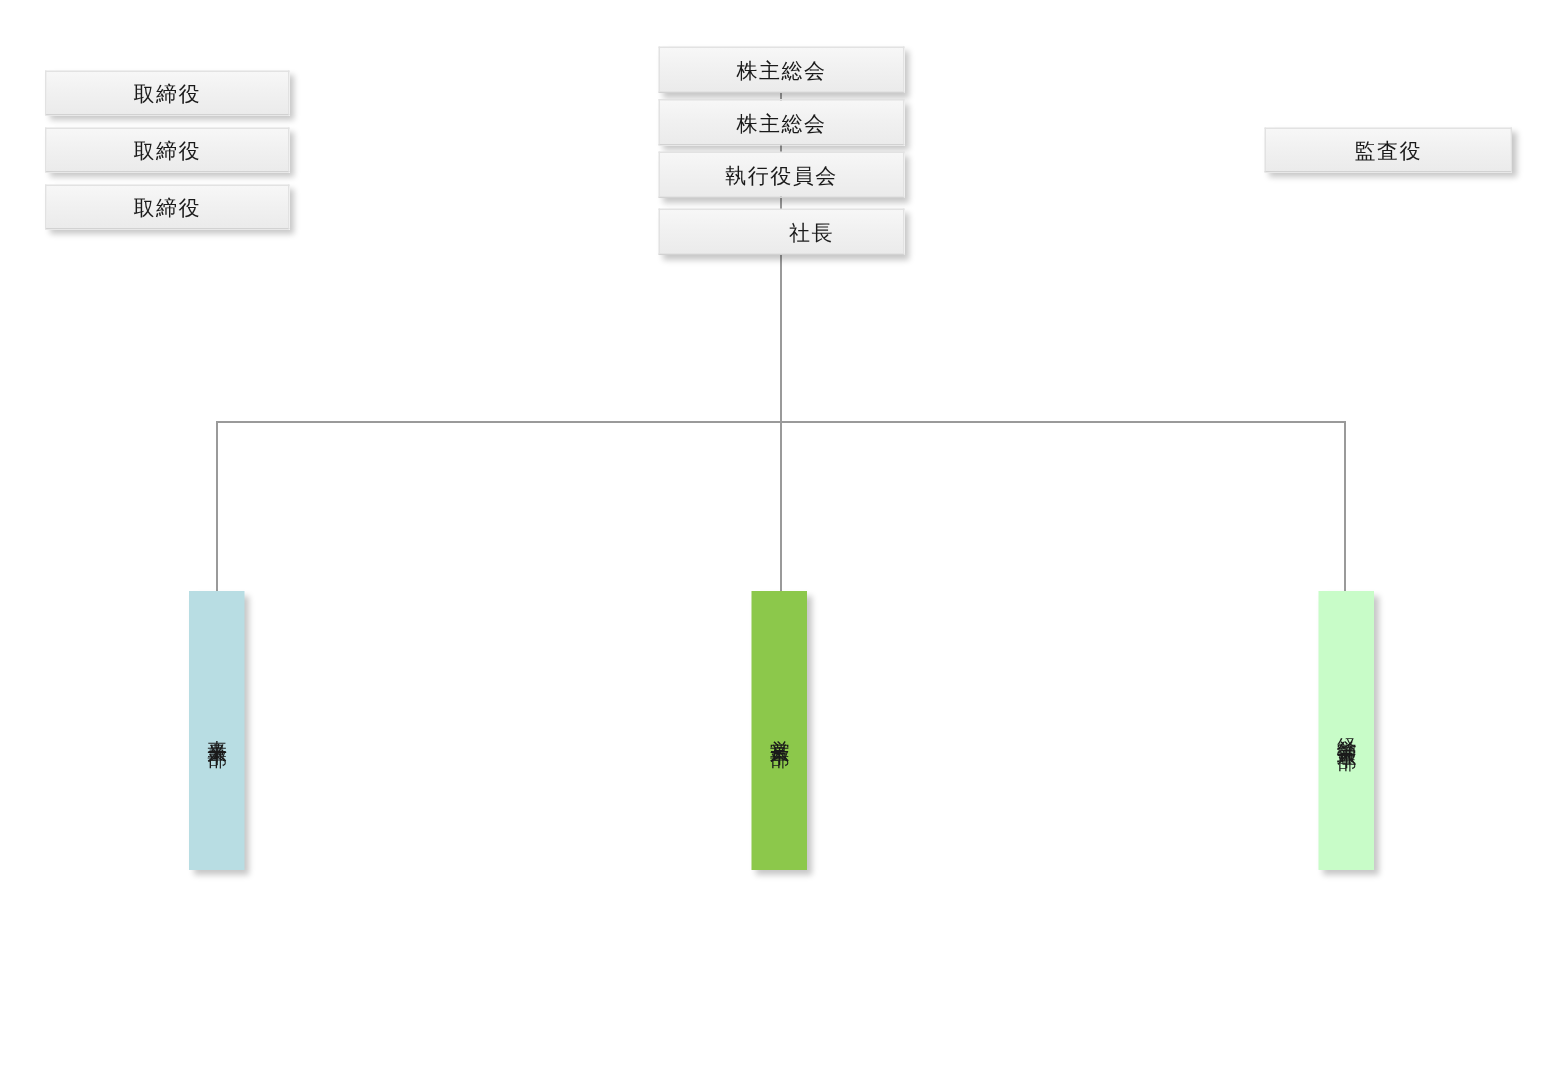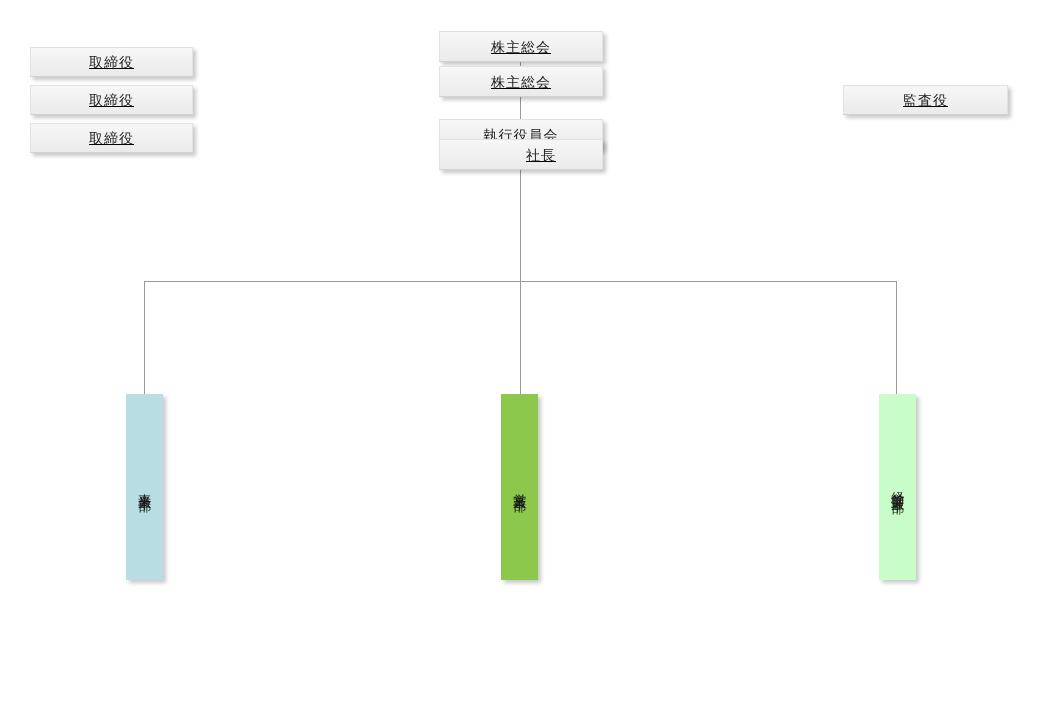--- a/index.html
+++ b/index.html
@@ -34,21 +34,20 @@
     position: absolute;
     box-sizing: border-box;
     background: linear-gradient(to bottom, #f7f7f7 0%, #f1f1f1 45%, #ebebeb 100%);
     border: 1px solid #e2e2e2;
     border-bottom-color: #d2d2d2;
     box-shadow: 3px 3px 4px rgba(0,0,0,0.22);
     display: flex;
     align-items: center;
     justify-content: center;
     z-index: 3;
-    text-decoration: underline;
   }
   .node span {
     font-size: 14px;
     color: #1a1a1a;
     letter-spacing: 1px;
     line-height: 1;
     white-space: nowrap;
   }
 
   
@@ -100,21 +99,21 @@
   <div class="node" style="left:30px; top:123px; width:163px; height:30px;">
     <span>取締役</span>
   </div>
 
   <div class="node" style="left:439px; top:31px; width:164px; height:31px;">
     <span>株主総会</span>
   </div>
   <div class="node" style="left:439px; top:66px; width:164px; height:31px;">
     <span>株主総会</span>
   </div>
-  <div class="node" style="left:439px; top:101px; width:164px; height:31px;margin-top:18px;">
+  <div class="node" style="left:439px; top:101px; width:164px; height:31px;">
     <span>執行役員会</span>
   </div>
   <div class="node" style="left:439px; top:139px; width:164px; height:31px;padding-left:40px;">
     <span>社長</span>
   </div>
 
   <div class="node" style="left:843px; top:85px; width:165px; height:30px;text-align:center;">
     <span>監査役</span>
   </div>
 

